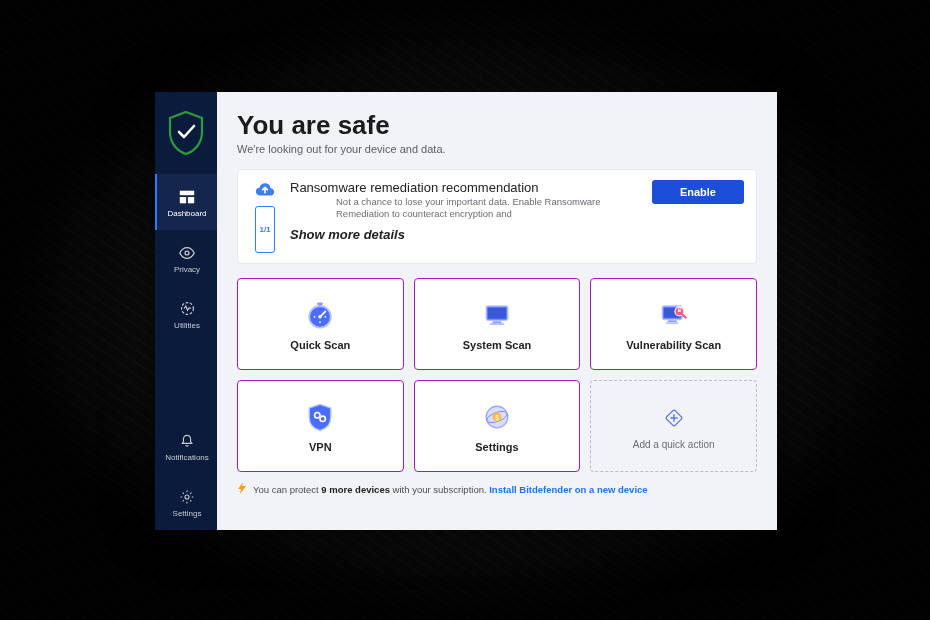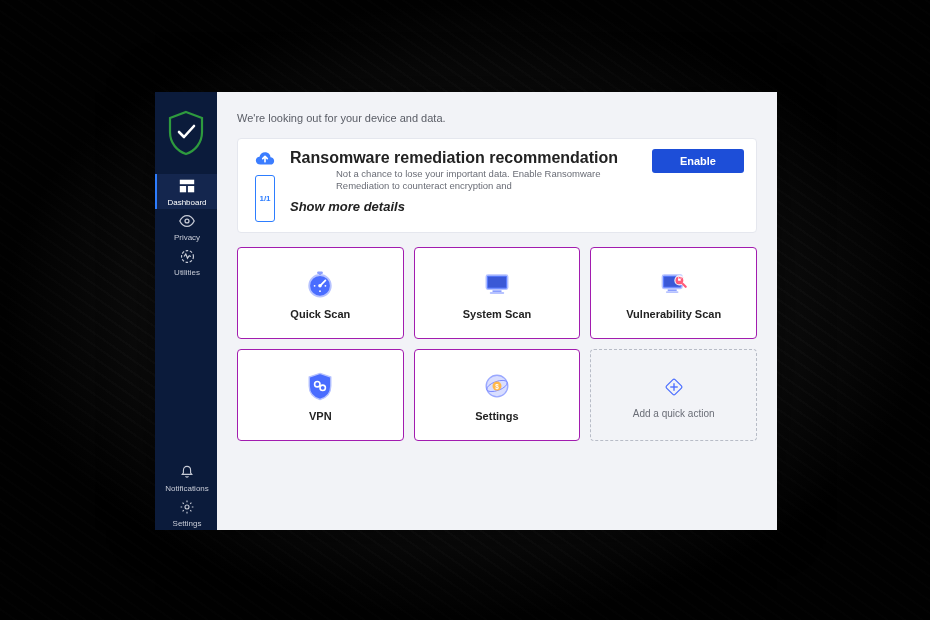--- a/index.html
+++ b/index.html
@@ -40,21 +40,21 @@
     display: flex;
     flex-direction: column;
     align-items: stretch;
     color: #c7cbd6;
   }
   .logo {
     height: 82px;
     display:flex; align-items:center; justify-content:center;
   }
   .side-item {
-    height: 35px;
+    height: 56px;
     display:flex; flex-direction:column; align-items:center; justify-content:center;
     font-size: 8px;
     cursor:pointer;
     border-left: 2px solid transparent;
   }
   .side-item.active {
     background:#14264e;
     border-left-color:#2d7dff;
     color:#fff;
   }
@@ -72,21 +72,21 @@
     background:#fff; border-radius:4px; border:1px solid #e5e7ee;
     display:flex; padding:10px 12px; gap:10px; align-items:flex-start;
   }
   .reco-ic-col { display:flex; flex-direction:column; align-items:center; width:30px;}
   .reco-ic { width:22px; height:22px; }
   .reco-badge {
     margin-top:4px; font-size:8px; color:#2d7dff; border:1px solid #2d7dff;
     border-radius:3px; padding:18px 3px; font-weight:600;
   }
   .reco-body { flex:1; }
-  .reco-title { font-size:16px; font-weight:700; color:#222;}
+  .reco-title { font-size:13px; font-weight:400; color:#222;}
   .reco-desc { font-size:9.5px; color:#6a6d76; line-height:1.3; margin-top:1px;margin-left:46px;}
   .reco-more { font-size:13px; font-weight:700; color:#222; margin-top:6px; cursor:pointer;font-style:italic;}
   .reco-btn {
     background:#1d4ed8; color:#fff; border:none; border-radius:3px;
     font-size:11px; font-weight:600; padding:6px 28px; cursor:pointer;
   }
   
   .grid {
     margin-top:14px;
     display:grid; grid-template-columns: repeat(3, 1fr);
@@ -177,20 +177,21 @@
         <svg viewBox="0 0 20 20" width="16" height="16">
             <circle cx="10" cy="10" r="2.5" fill="none" stroke="#c7cbd6" stroke-width="1.4"></circle>
             <path d="M10 2 V4 M10 16 V18 M2 10 H4 M16 10 H18 M4.5 4.5 L6 6 M14 14 L15.5 15.5 M15.5 4.5 L14 6 M6 14 L4.5 15.5" stroke="#c7cbd6" stroke-width="1.4"></path>
           </svg>
       </span>
       <span>Settings</span>
     </div>
   </div>
 
   <div class="main">
+    <div class="hero-title">You are safe</div>
     <div class="hero-sub">We're looking out for your device and data.</div>
 
     <div class="reco">
       <div class="reco-ic-col">
         <svg class="reco-ic" viewBox="0 0 24 24">
           <path d="M7 17 C4 17 2 15 2 12.5 C2 10 4 8.5 6 8.5 C6.5 5.5 9 3.5 12 3.5 C15.5 3.5 18 6 18 9 C20 9 22 10.5 22 13 C22 15.5 20 17 18 17 Z" fill="#3b7dff"></path>
           <path d="M12 14 L12 8 M9.5 10.5 L12 8 L14.5 10.5" stroke="#fff" stroke-width="1.8" fill="none" stroke-linecap="round" stroke-linejoin="round"></path>
         </svg>
         <div class="reco-badge">1/1</div>
       </div>
@@ -267,15 +268,25 @@
         <svg viewBox="0 0 40 40">
           <rect x="12" y="12" width="16" height="16" rx="2" transform="rotate(45 20 20)" fill="none" stroke="#4a6dff" stroke-width="1.6"></rect>
           <line x1="20" y1="15" x2="20" y2="25" stroke="#4a6dff" stroke-width="1.8"></line>
           <line x1="15" y1="20" x2="25" y2="20" stroke="#4a6dff" stroke-width="1.8"></line>
         </svg>
         <div class="card-label">Add a quick action</div>
       </div>
 
     </div>
 
+    <div class="footer">
+      <span class="bolt">
+        <svg width="10" height="12" viewBox="0 0 10 12">
+            <path d="M6 0 L1 7 H4 L3 12 L9 4 H5 Z" fill="#ff9a1f"></path>
+          </svg>
+      </span>
+      <span>
+        <span>You can protect </span><b>9 more devices</b><span> with your subscription. </span><a href="#">Install Bitdefender on a new device</a>
+      </span>
+    </div>
 
   </div>
 </div>
 
 </body></html>

